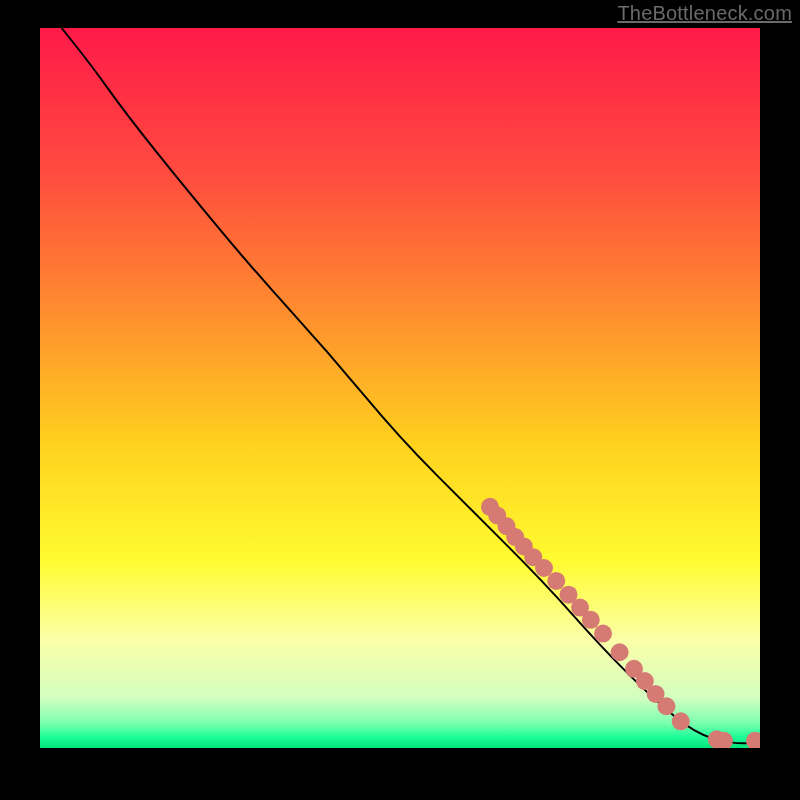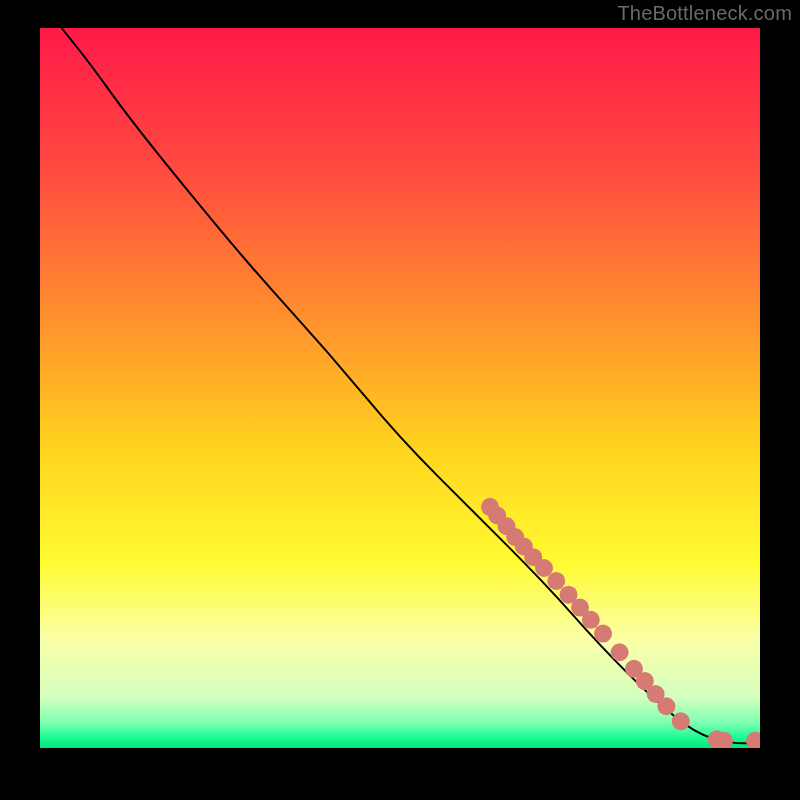--- a/index.html
+++ b/index.html
@@ -19,20 +19,21 @@
   }
   .attribution {
     position: absolute;
     top: 2px;
     right: 8px;
     color: #6a6a6a;
     font-size: 20px;
     font-weight: 500;
     letter-spacing: 0.2px;
     user-select: none;
+    text-decoration: underline;
   }
   .plot {
     position: absolute;
     left: 40px;
     top: 28px;
     width: 720px;
     height: 720px;
   }
   svg { display: block; }
 </style>

